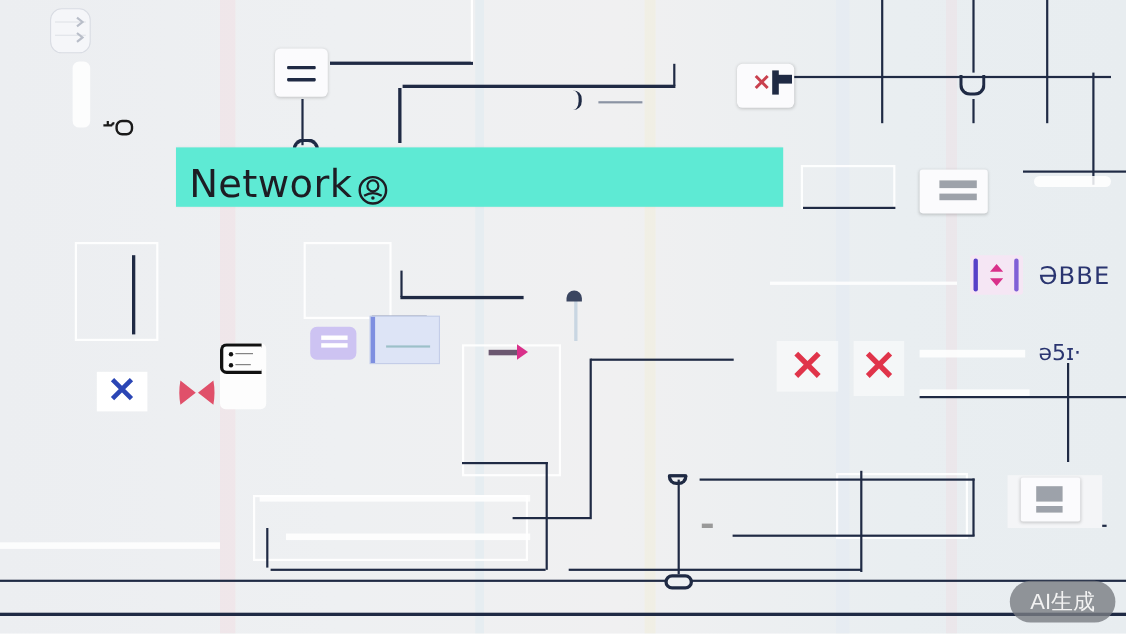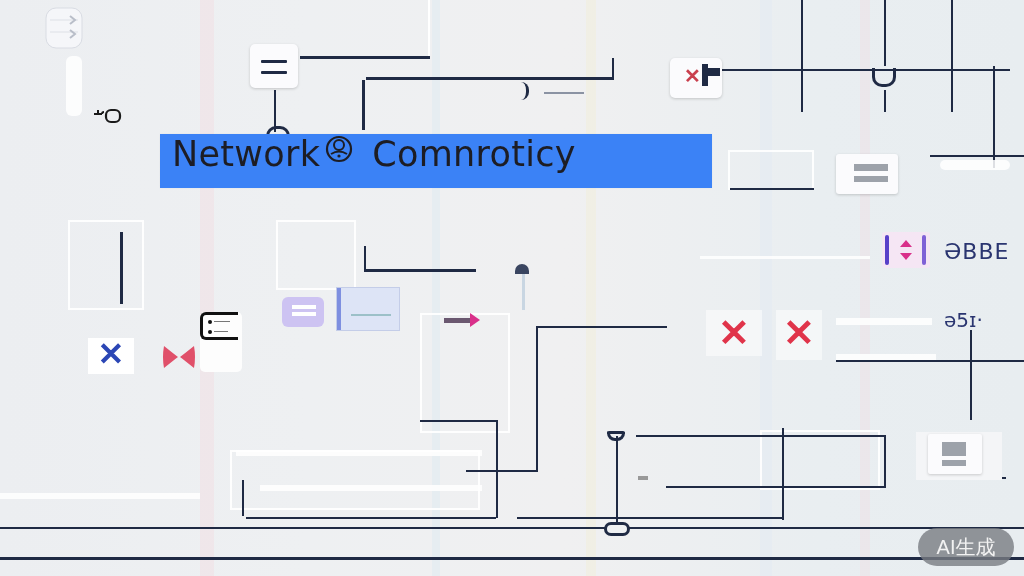--- a/index.html
+++ b/index.html
@@ -4,22 +4,22 @@
 <style>
   html,body{margin:0;padding:0;}
   body{width:1024px;height:576px;overflow:hidden;position:relative;
     background:linear-gradient(90deg,#eceef1 0%,#eef0f2 30%,#f0f0f1 55%,#e9eef1 80%,#e8edf0 100%);
     font-family:"Liberation Sans",sans-serif;}
   .abs{position:absolute;}
   .ln{position:absolute;background:#1f2a44;}
   .lnl{position:absolute;background:#ffffff;opacity:.85;}
   .ghost{position:absolute;border:2px solid rgba(255,255,255,.9);box-sizing:border-box;}
   .stripe{position:absolute;top:0;bottom:0;opacity:.35;}
-  .title-box{position:absolute;left:160px;top:134px;width:552px;height:54px;background:#3b82f6;
-    box-shadow:0 0 2px rgba(0,0,0,.05);display:flex;align-items:flex-start;padding-left:12px;box-sizing:border-box;}
+  .title-box{position:absolute;left:160px;top:134px;width:552px;height:54px;background:#5eead4;
+    box-shadow:0 0 2px rgba(0,0,0,.05);display:flex;align-items:flex-end;padding-left:12px;box-sizing:border-box;}
   .title-text{font-size:35px;color:#1d1d24;letter-spacing:.3px;white-space:nowrap;font-family:"DejaVu Sans",sans-serif;}
   .title-suffix{font-size:30px;margin-left:14px;}
   .card{position:absolute;background:#fbfbfd;border-radius:5px;box-shadow:0 1px 3px rgba(0,0,0,.18);box-sizing:border-box;}
   .bar{position:absolute;height:3px;background:#1f2a44;border-radius:1px;}
   .gbar{position:absolute;background:#9da2aa;}
   .xmark{position:absolute;font-weight:bold;line-height:1;text-align:center;}
   .badge{position:absolute;left:918px;top:528px;width:96px;height:38px;border-radius:19px;background:rgba(120,124,130,.8);
     color:#f2f2f2;font-size:20px;display:flex;align-items:center;justify-content:center;}
 </style>
 </head>
@@ -120,21 +120,20 @@
 <div class="title-box">
   <span class="title-text">Network</span>
   <span class="abs" style="position:relative;display:inline-block;width:30px;height:30px;margin:0 4px;">
     <svg width="30" height="30" viewBox="0 0 30 30">
       <circle cx="15" cy="15" r="12" fill="none" stroke="#1d1d24" stroke-width="2.2"></circle>
       <circle cx="15" cy="11" r="5" fill="none" stroke="#1d1d24" stroke-width="2"></circle>
       <path d="M7 20 q8 -5 16 0" fill="none" stroke="#1d1d24" stroke-width="2"></path>
       <circle cx="15" cy="22" r="1.6" fill="#1d1d24"></circle>
     </svg>
   </span>
-  <span class="title-text" style="margin-left:14px;">Comnroticy</span>
 </div>
 
 <div class="card" style="left:836px;top:154px;width:62px;height:40px;border-radius:3px;">
   <div class="gbar" style="left:18px;top:10px;width:34px;height:7px;"></div>
   <div class="gbar" style="left:18px;top:22px;width:34px;height:6px;"></div>
 </div>
 <div class="lnl" style="left:940px;top:160px;width:70px;height:10px;border-radius:5px;"></div>
 
 <div class="abs" style="left:882px;top:232px;width:48px;height:36px;background:#f5e6f4;border-radius:3px;">
   <div class="abs" style="left:3px;top:3px;width:4px;height:30px;background:#5840c8;border-radius:2px;"></div>

